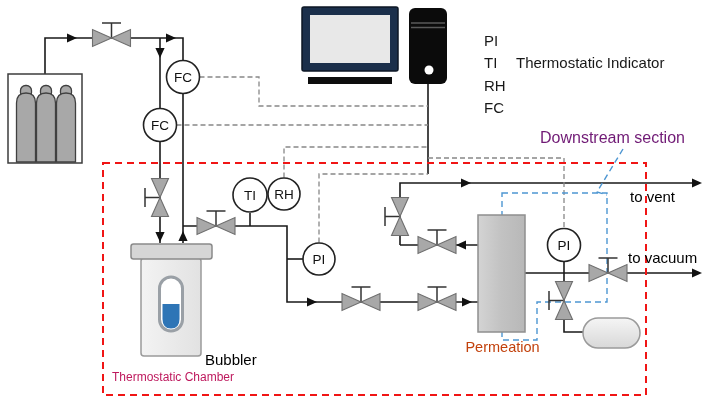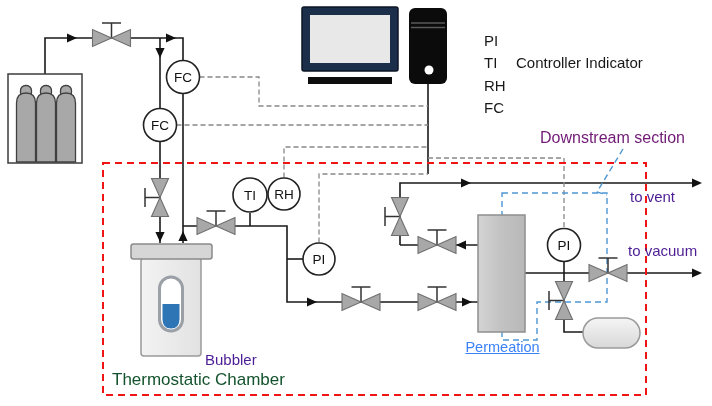--- a/index.html
+++ b/index.html
@@ -10,24 +10,24 @@
   .stage svg{position:absolute;left:0;top:0;}
   .txt{position:absolute;white-space:nowrap;}
   .legend{position:absolute;left:484px;top:30px;font-size:15px;line-height:22.4px;color:#181818;}
   .legend .row{display:flex;}
   .legend .abbr{width:32px;}
   .inst-label{
     position:absolute;transform:translate(-50%,-50%);
     font-size:13.5px;color:#111;letter-spacing:0px;
   }
   .blue-label{color:#701a75;font-size:16px;}
-  .red-label{color:#14532d;font-size:17px;}
-  .plain-label{font-size:15px;color:#4c1d95;}
+  .red-label{color:#be185d;font-size:12px;}
+  .plain-label{font-size:15px;color:#000000;}
   .cell-label{position:absolute;left:455px;top:338px;width:95px;text-align:center;
-    font-size:14.5px;line-height:18px;color:#3b82f6;text-decoration:underline;}
+    font-size:14.5px;line-height:18px;color:#c2410c;}
 </style>
 </head>
 <body>
 
 <div class="stage">
 
   <svg width="712" height="406" viewBox="0 0 712 406">
     <defs>
       <g id="valve-h">
         <polygon points="-19,-8.5 -19,8.5 0,0" fill="#a8a8a8" stroke="#6e6e6e" stroke-width="1.1"></polygon>
@@ -186,32 +186,32 @@
   <div class="inst-label" style="left:284px;top:194px;">RH</div>
   <div class="inst-label" style="left:319px;top:259px;">PI</div>
   <div class="inst-label" style="left:564px;top:245px;">PI</div>
 
   <div class="legend">
     <div class="row">
       <span class="abbr">PI</span>
     </div>
     <div class="row">
       <span class="abbr">TI</span>
-      <span>Controller Indicator</span>
+      <span>Thermostatic Indicator</span>
     </div>
     <div class="row">
       <span class="abbr">RH</span>
     </div>
     <div class="row">
       <span class="abbr">FC</span>
     </div>
   </div>
 
   <div class="txt blue-label" style="left:540px;top:129px;">Downstream section</div>
   <div class="txt plain-label" style="left:630px;top:188px;">to vent</div>
-  <div class="txt plain-label" style="left:628px;top:242px;">to vacuum</div>
+  <div class="txt plain-label" style="left:628px;top:249px;">to vacuum</div>
   <div class="txt plain-label" style="left:205px;top:351px;">Bubbler</div>
   <div class="cell-label">
     <div>Permeation</div>
   </div>
   <div class="txt red-label" style="left:112px;top:370px;">Thermostatic Chamber</div>
 
 </div>
 
 </body></html>

